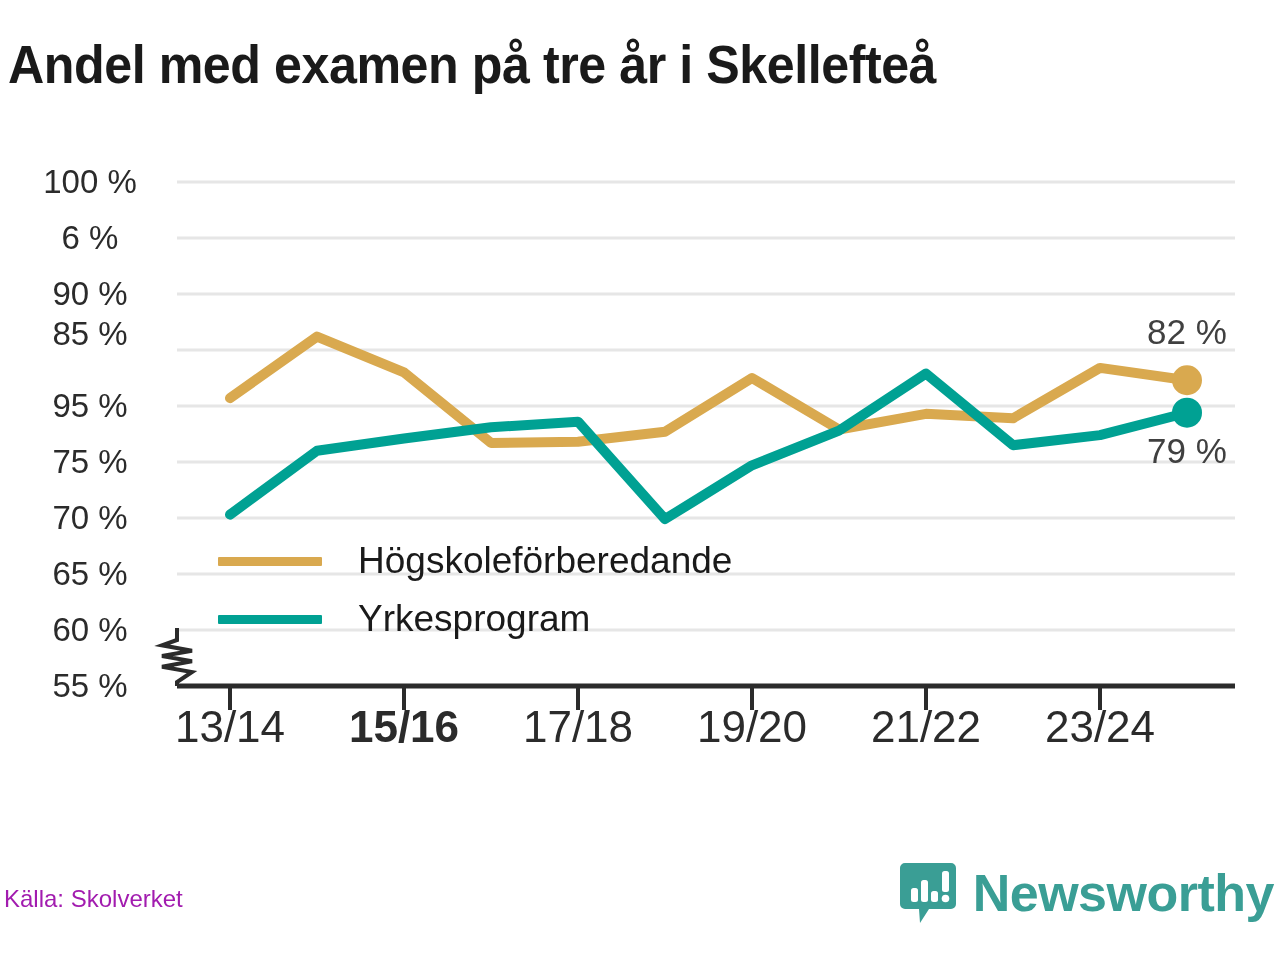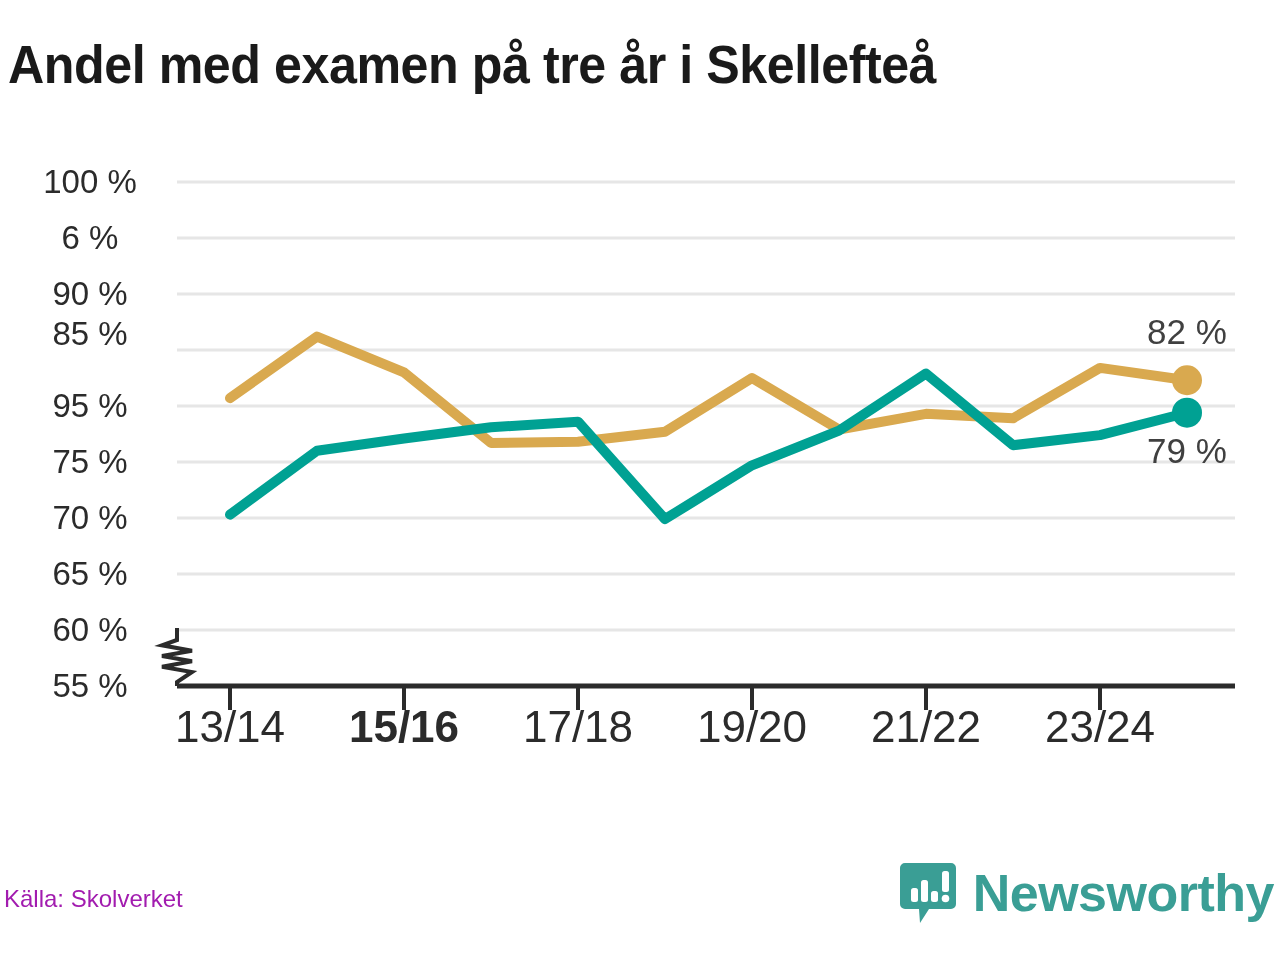--- a/index.html
+++ b/index.html
@@ -177,20 +177,30 @@
         <div class="xtick-label" style="left: 752px;">19/20</div>
         <div class="xtick-label" style="left: 926px;">21/22</div>
         <div class="xtick-label" style="left: 1100px;">23/24</div>
       </div>
     <div id="end-labels">
         <div class="end-label" style="left: 1147px; top: 312.24px;">82 %</div>
         <div class="end-label" style="left: 1147px; top: 430.72px;">79 %</div>
       </div>
   </div>
 
+  <div id="legend">
+    <div class="legend-row">
+      <span class="legend-swatch" style="background: rgb(217, 169, 79);"></span>
+      <span class="legend-label">Högskoleförberedande</span>
+    </div>
+    <div class="legend-row">
+      <span class="legend-swatch" style="background: rgb(0, 161, 147);"></span>
+      <span class="legend-label">Yrkesprogram</span>
+    </div>
+  </div>
 
   <div id="source-note">Källa: Skolverket</div>
 
   <div id="brand">
     <svg id="brand-mark" viewBox="0 0 58 62">
       <path d="M6 1 h46 a5 5 0 0 1 5 5 v36 a5 5 0 0 1 -5 5 h-22 l-9 14 l-1 -14 h-14 a5 5 0 0 1 -5 -5 v-36 a5 5 0 0 1 5 -5 z" fill="#3a9e95"></path>
       <rect x="12" y="26" width="7" height="14" rx="2.5" fill="#ffffff"></rect>
       <rect x="22" y="18" width="7" height="22" rx="2.5" fill="#ffffff"></rect>
       <rect x="32" y="29" width="7" height="11" rx="2.5" fill="#ffffff"></rect>
       <rect x="43" y="9" width="7" height="21" rx="2.5" fill="#ffffff"></rect>

